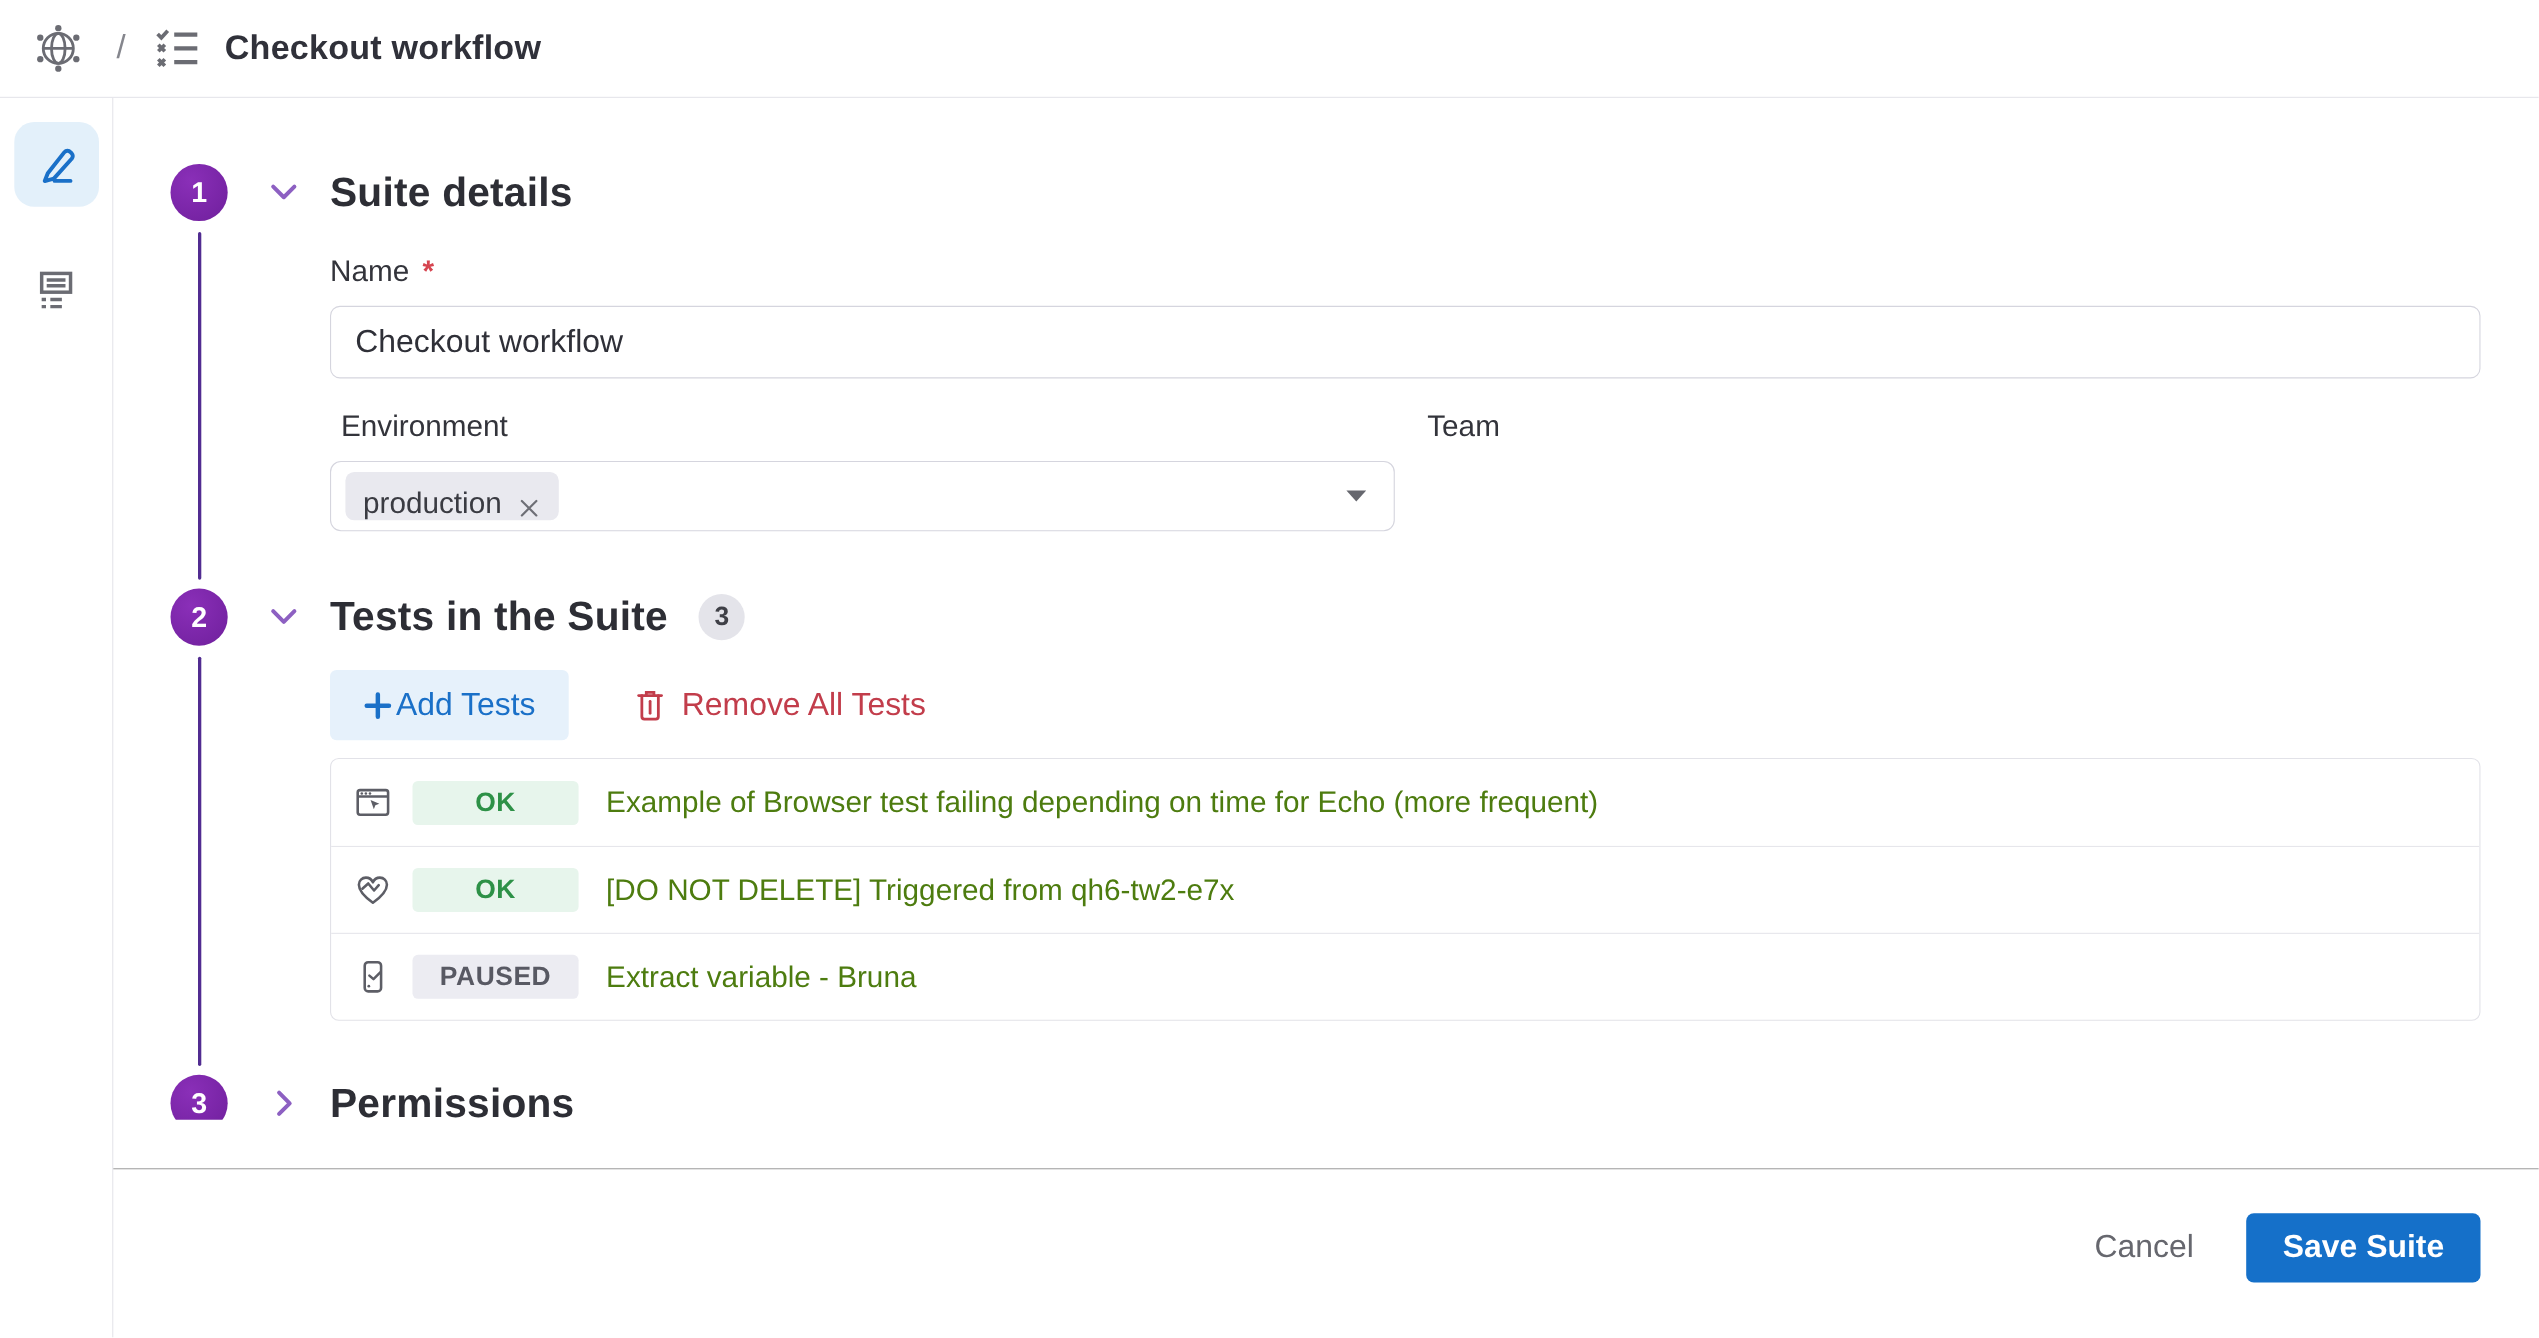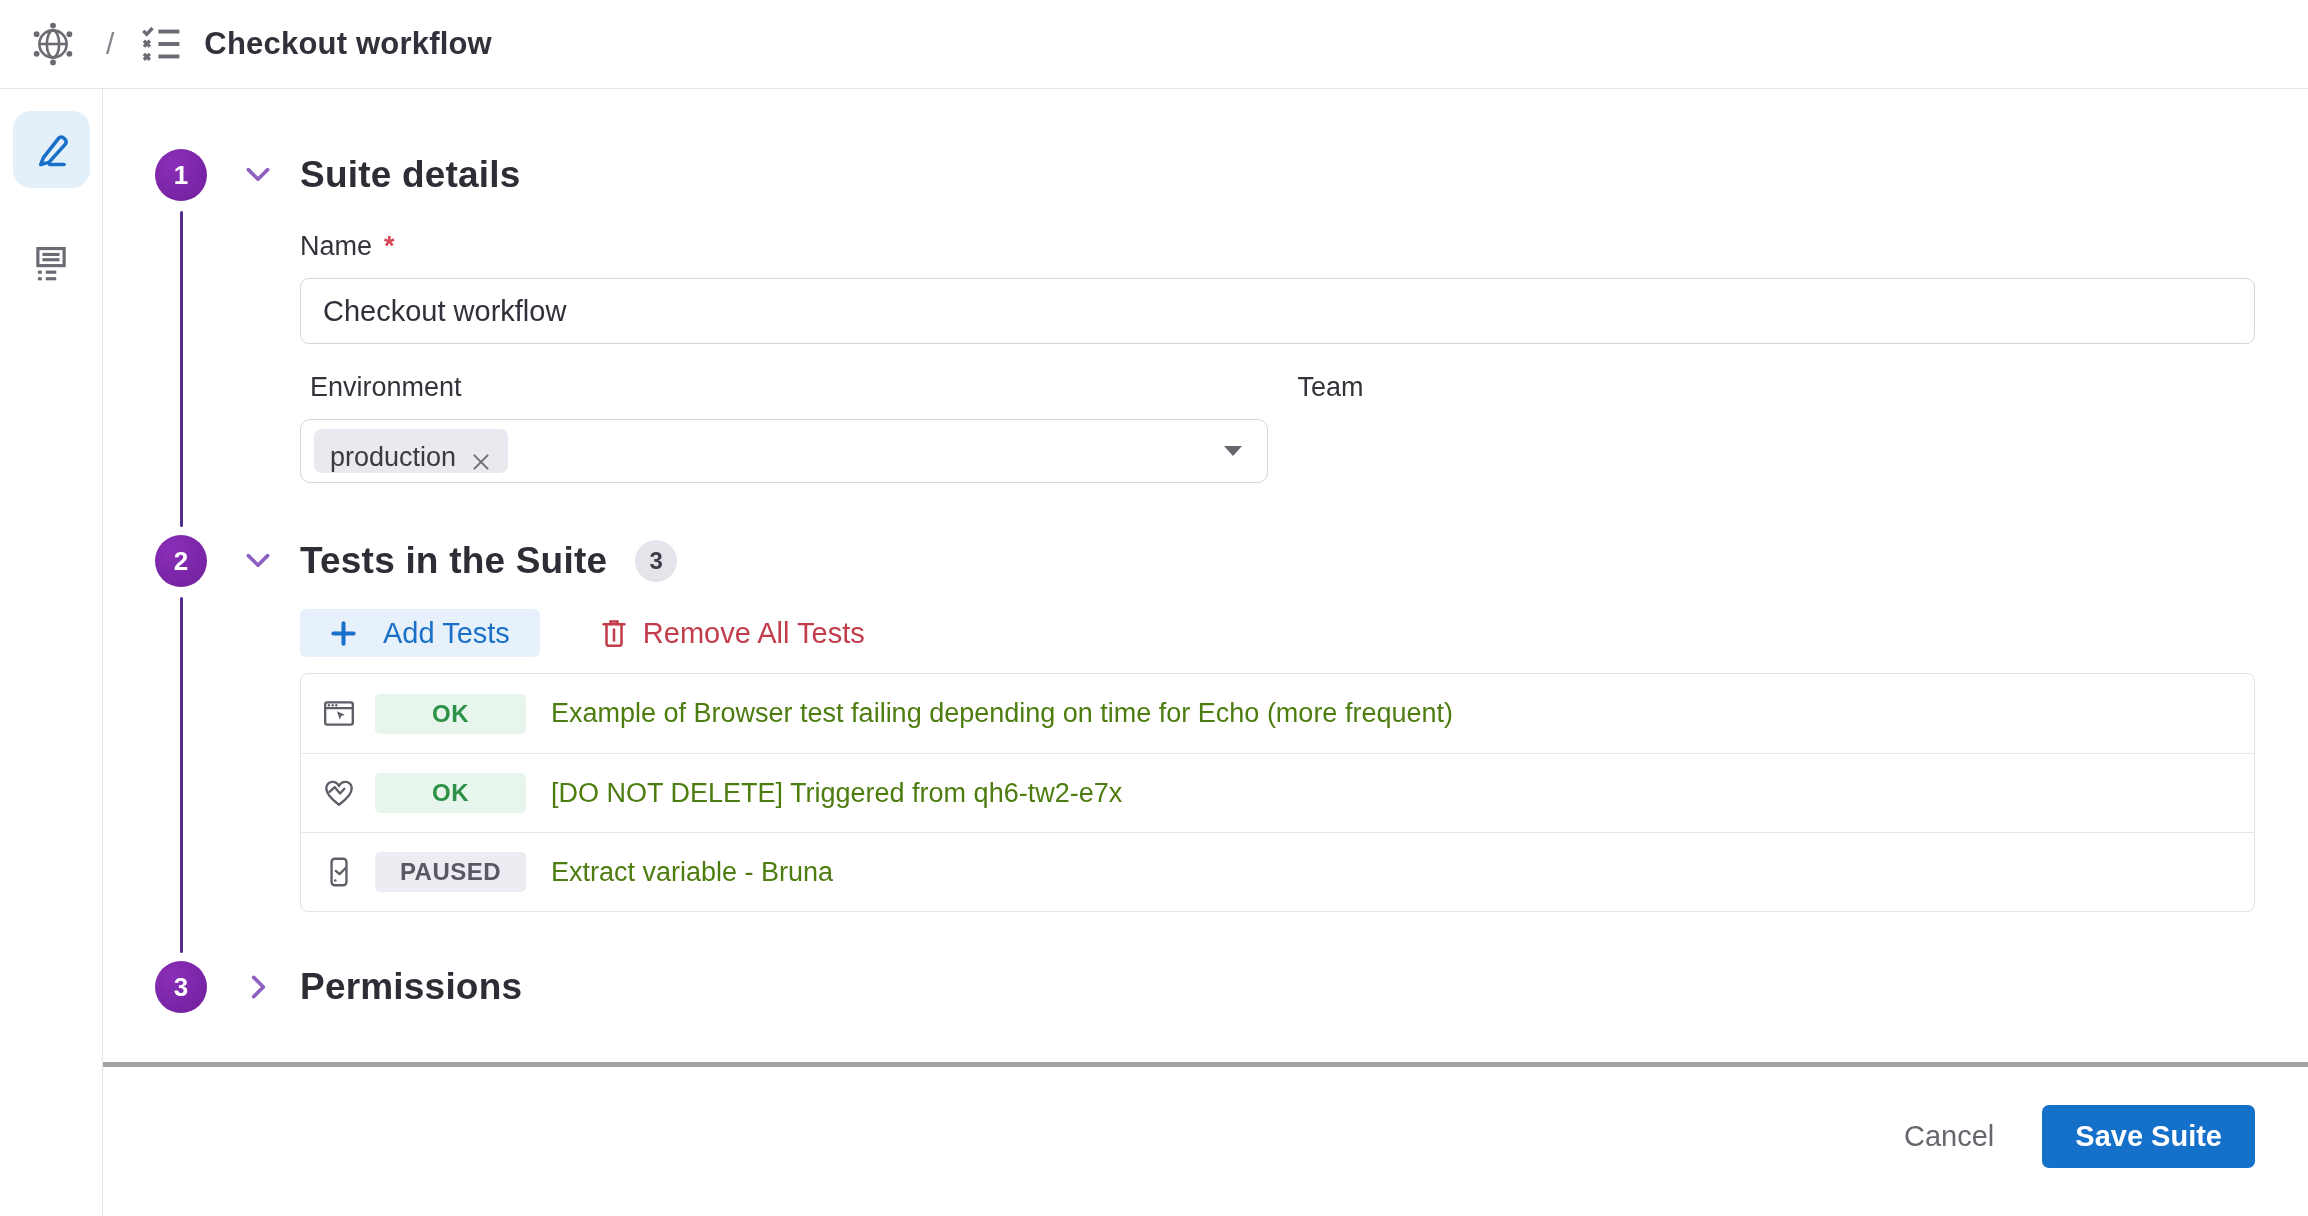--- a/index.html
+++ b/index.html
@@ -77,44 +77,44 @@
   .chip {
     background: #e9e9ef; border-radius: 8px; height: 44px; padding: 0 16px;
     display: inline-flex; align-items: flex-end; gap: 14px; font-size: 27px; color: #3a3b42;
   }
   .chip .x { display: inline-flex; color: #6e6f76; cursor: pointer; }
   .caret { margin-left: auto; display: inline-flex; color: #66676e; }
 
   
   .actions-row { display: flex; align-items: center; margin-top: 22px; }
   .add-tests-btn {
-    height: 48px; border: none; border-radius: 6px; background: #e6f1fb; color: #1a70c8;
+    height: 64px; border: none; border-radius: 6px; background: #e6f1fb; color: #1a70c8;
     font-family: inherit; font-size: 29px; font-weight: 500; padding: 0 30px;
-    display: inline-flex; align-items: center; gap: 26px; cursor: pointer;
+    display: inline-flex; align-items: center; gap: 3px; cursor: pointer;
   }
   .remove-all-btn {
     margin-left: 60px; border: none; background: transparent; color: #c23d4b;
     font-family: inherit; font-size: 29px; display: inline-flex; align-items: center; gap: 15px; cursor: pointer;
   }
   .test-list { margin-top: 16px; border: 1px solid #e2e2e8; border-radius: 8px; overflow: hidden; background: #fff; }
   .test-row { height: 79px; display: flex; align-items: center; padding-left: 21px; }
   .test-row + .test-row { border-top: 1px solid #e6e6eb; }
   .test-type { display: inline-flex; color: #5d5e66; flex: 0 0 34px; }
   .status-badge {
     margin-left: 19px; min-width: 151px; height: 40px; border-radius: 5px;
     display: inline-flex; align-items: center; justify-content: center;
     font-size: 24px; font-weight: 700; letter-spacing: .5px;
   }
   .status-badge.ok { background: #e7f5ec; color: #2d9147; }
   .status-badge.paused { background: #ececf2; color: #585963; }
   .test-name { margin-left: 25px; font-size: 27px; color: #4d7c0f; }
 
   
   .footer {
-    flex: 0 0 154px; border-top: 5px solid #a3a3a3; display: flex; align-items: center;
+    flex: 0 0 154px; border-top: 1px solid #a3a3a3; display: flex; align-items: center;
     justify-content: flex-end; padding: 0 53px 10px 0; gap: 48px; margin-top: 44px;
   }
   .cancel-btn { border: none; background: transparent; color: #66676e; font-family: inherit; font-size: 29px; cursor: pointer; }
   .save-btn {
     border: none; background: #1570c9; color: #fff; font-family: inherit; font-size: 29px; font-weight: 600;
     border-radius: 7px; height: 63px; padding: 0 33px; cursor: pointer;
   }
   svg { display: block; }
 </style>
 </head>

